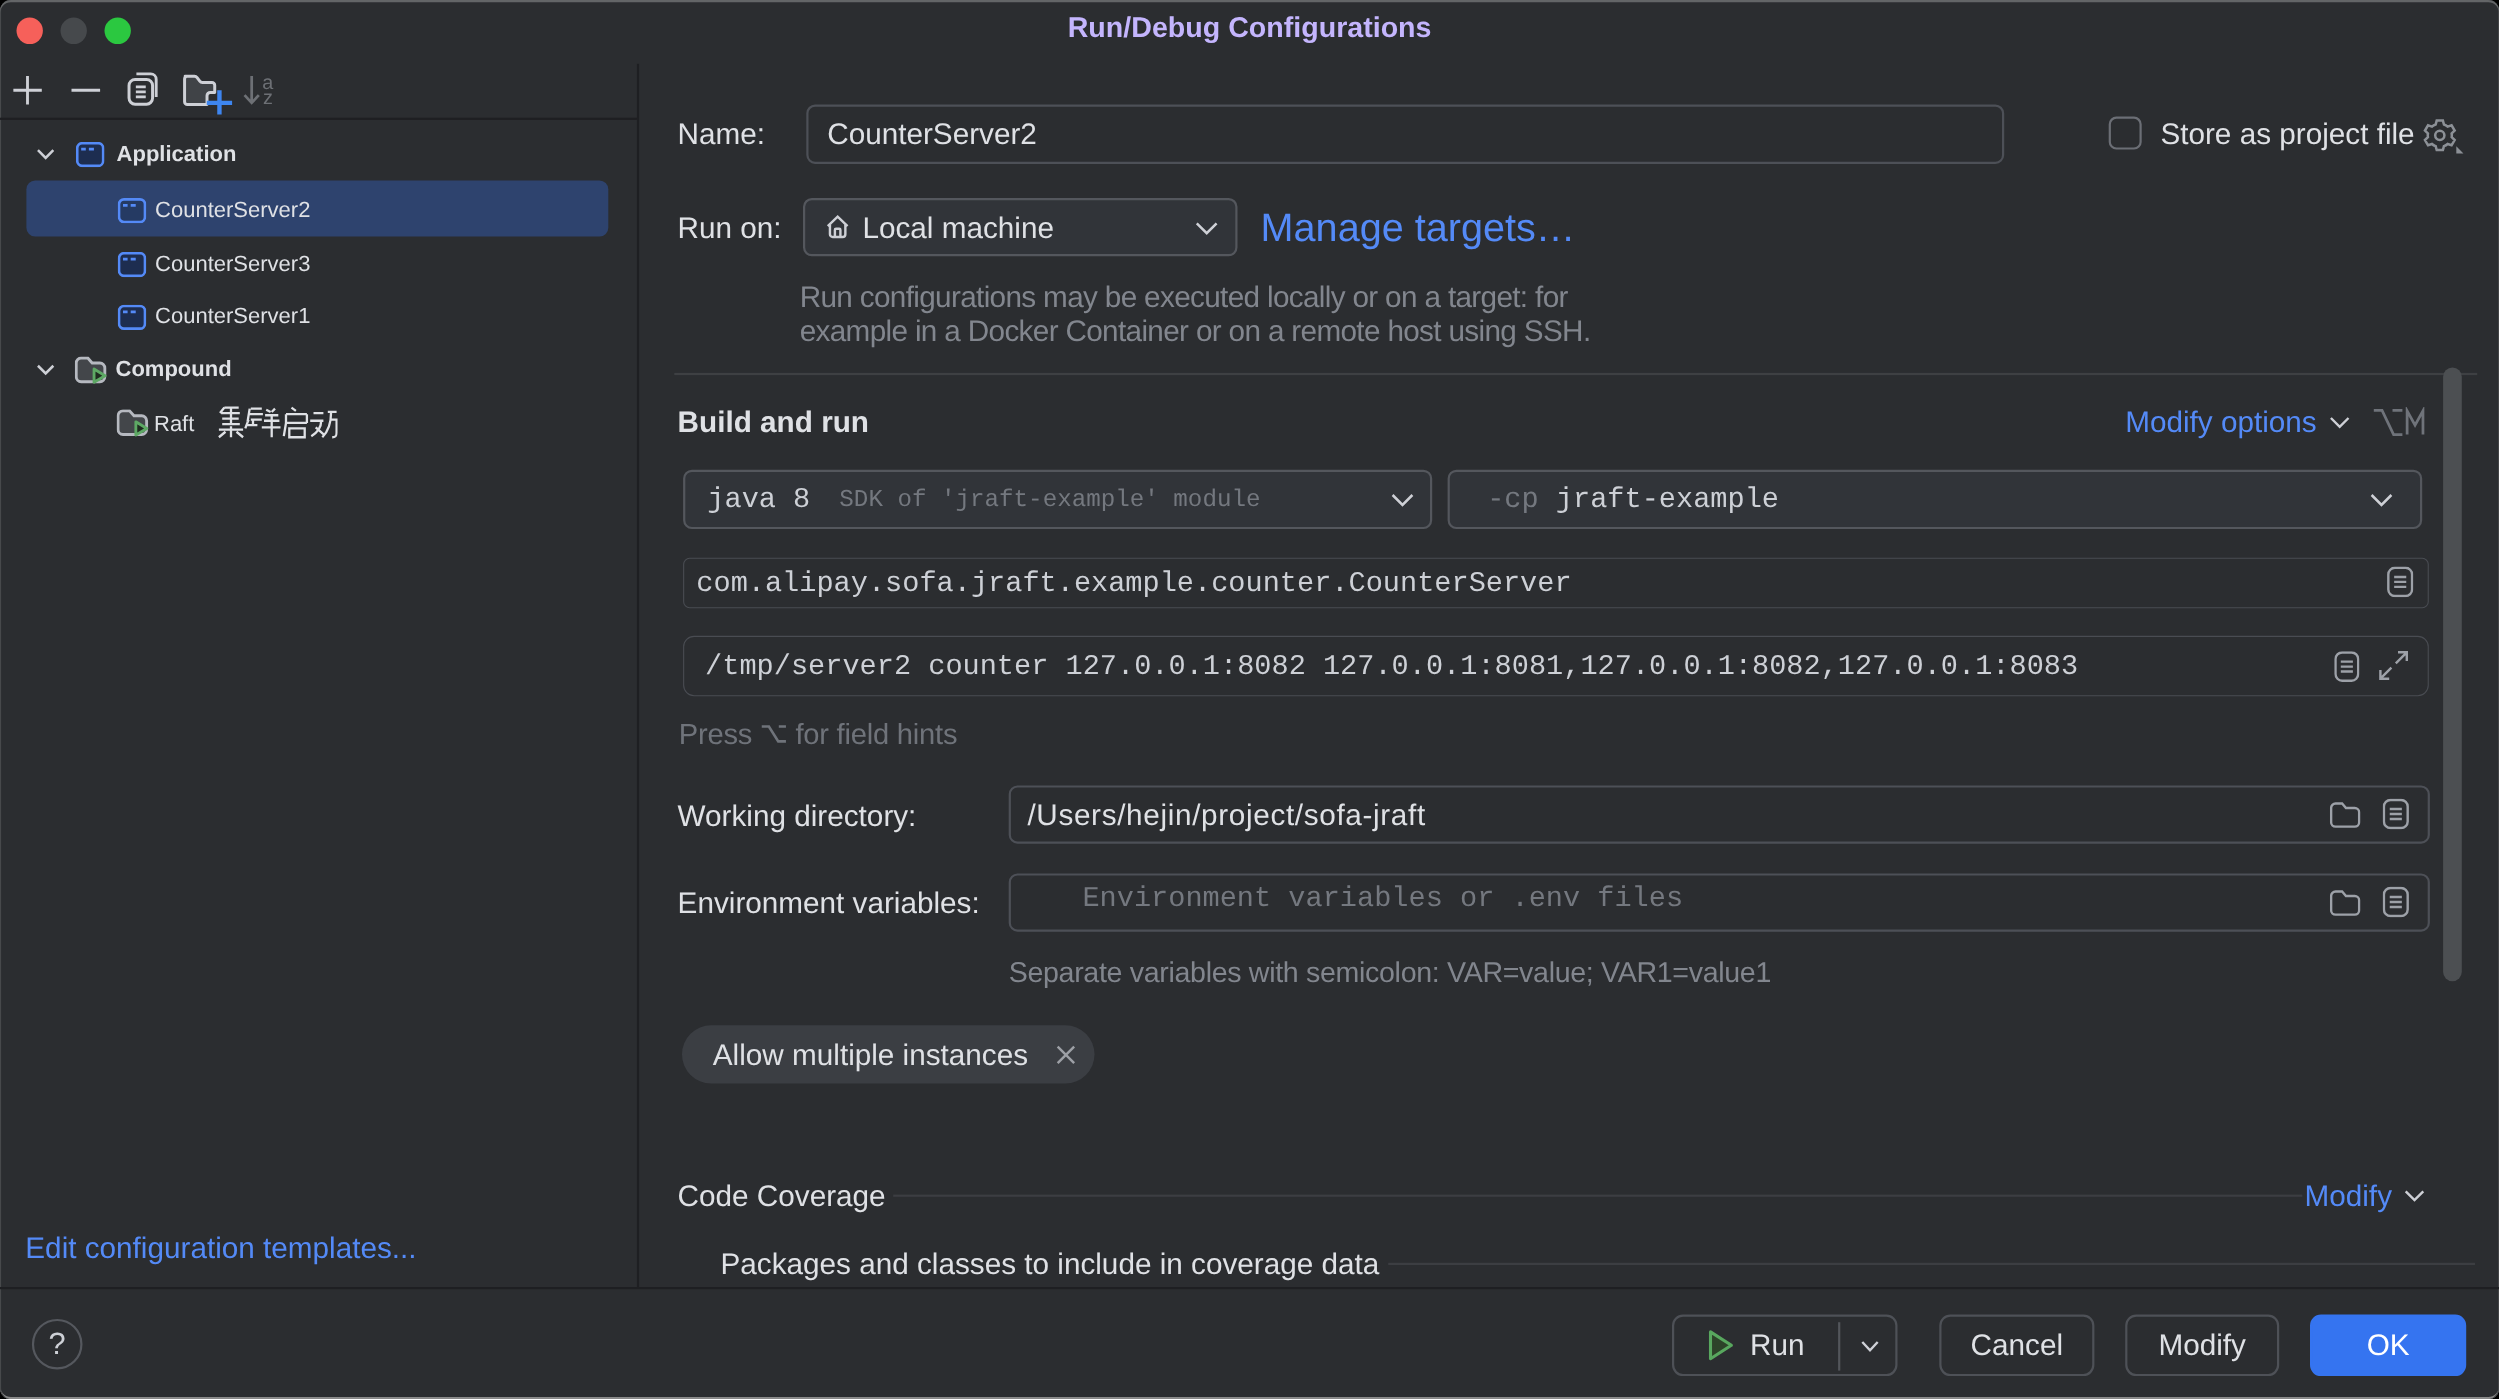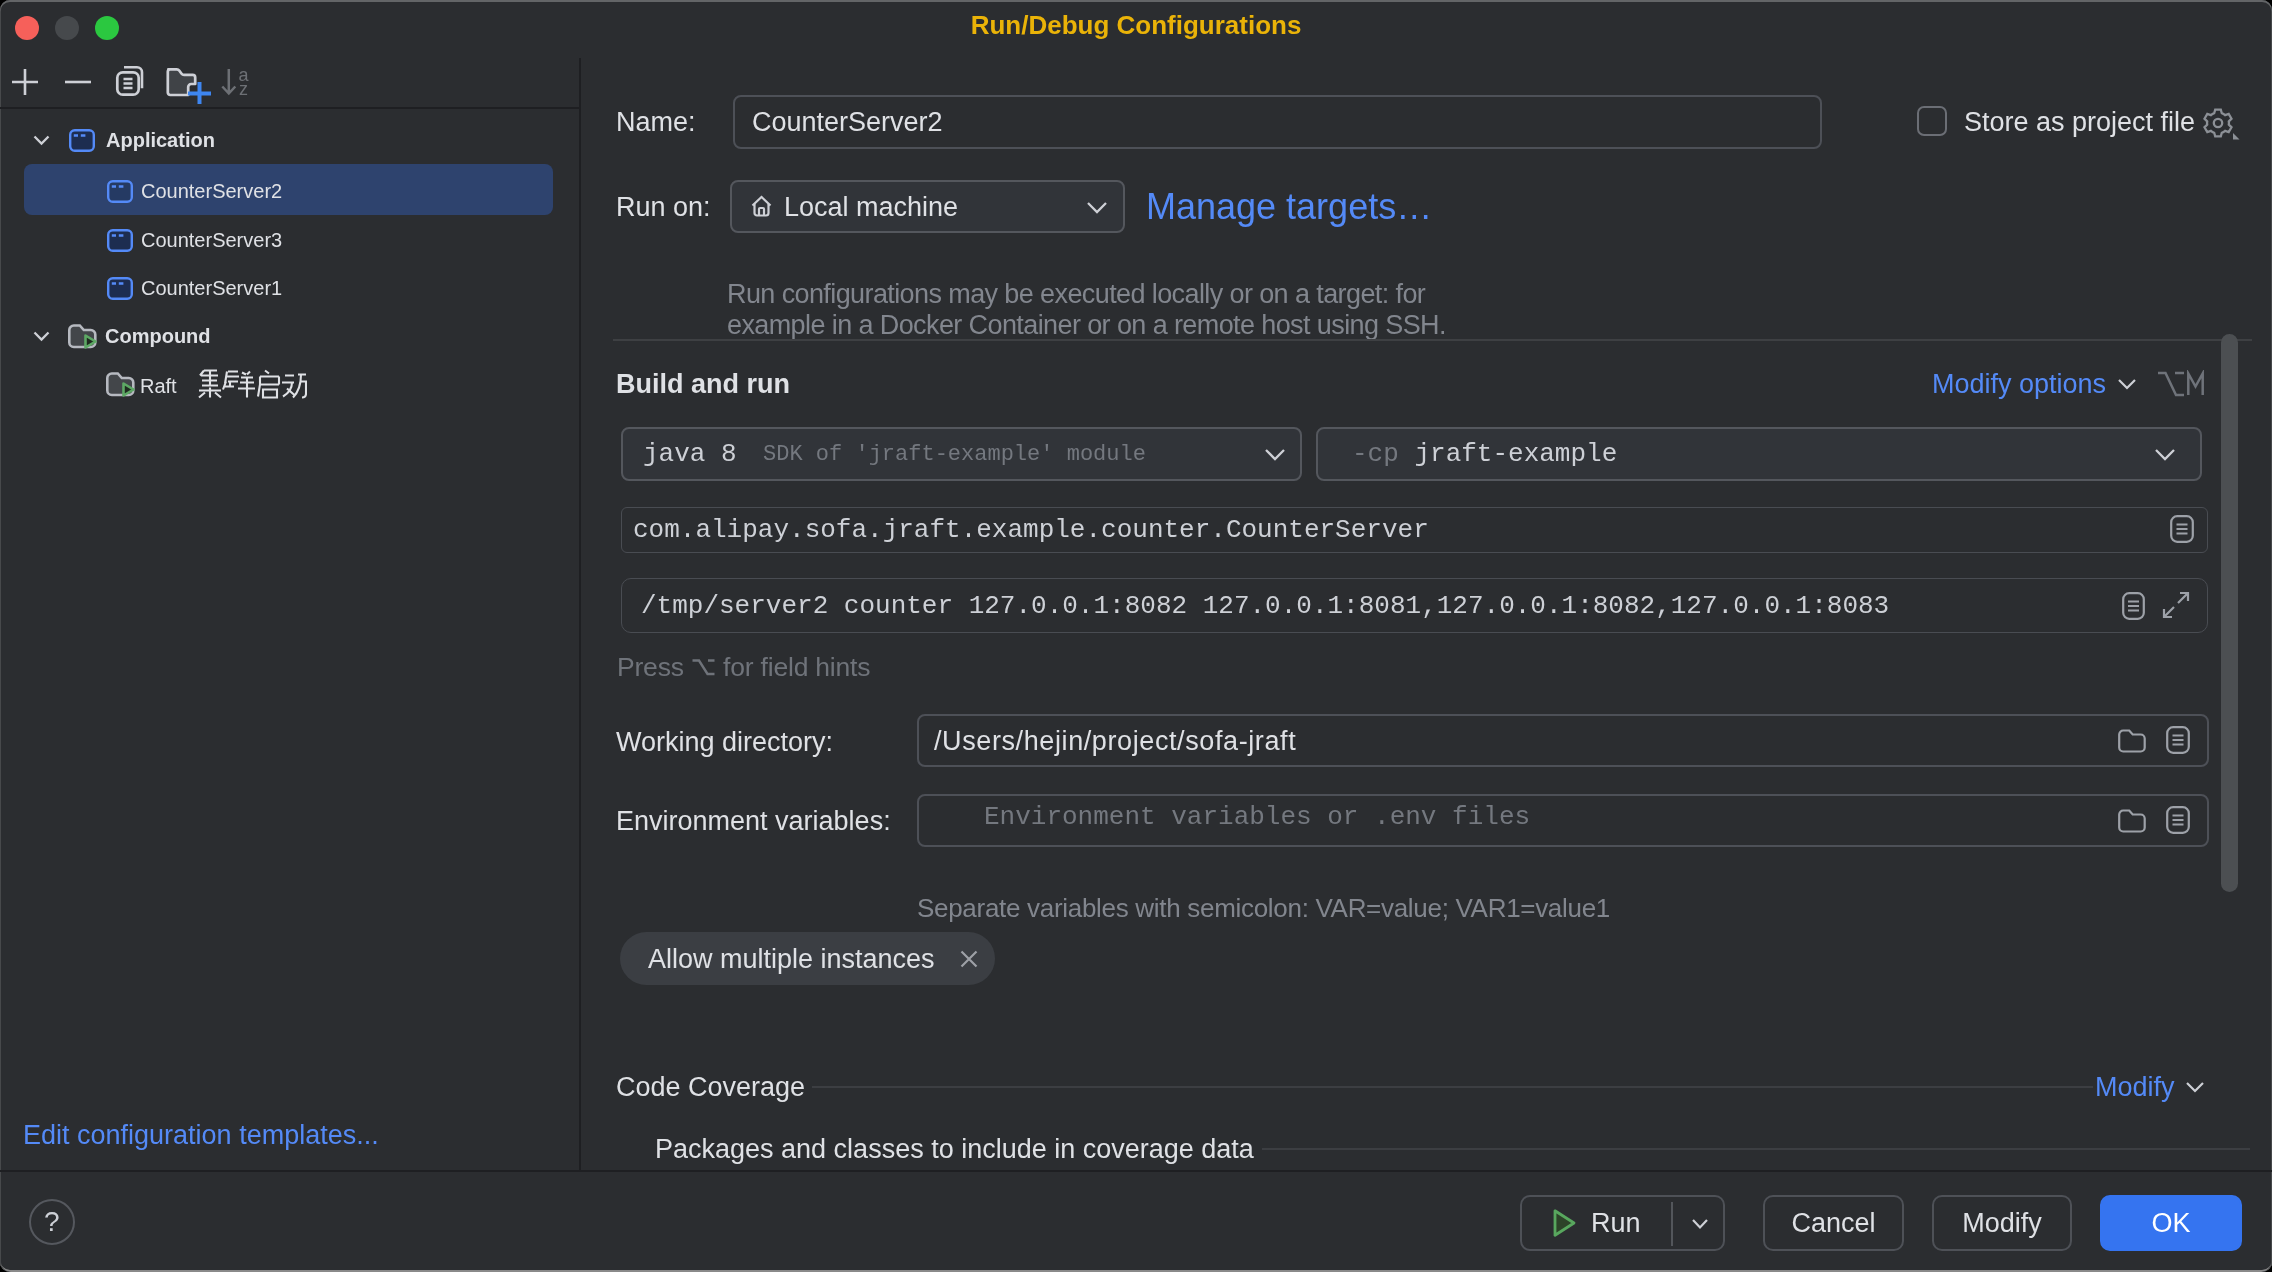--- a/index.html
+++ b/index.html
@@ -6,40 +6,40 @@
   html,body { width:2272px; height:1272px; background:#000; overflow:hidden; }
   body { font-family:"Liberation Sans", sans-serif; }
   .win {
     position:absolute; left:0; top:0; width:2272px; height:1272px;
     background:#2b2d30; border-radius:10px;
     box-shadow: inset 0 2px 0 #636567, inset 1px 0 0 #47494b, inset -1px 0 0 #47494b, inset 0 -2px 0 #8a8a8a;
   }
   .abs { position:absolute; }
   .t { color:#dfe1e5; font-size:27px; }
   .tree-t { color:#dfe1e5; font-size:20px; }
-  .gray { color:#82868e;margin-top:24px; }
+  .gray { color:#82868e; }
   .dgray { color:#6f737a; }
   .link { color:#548af7; }
   .mono { font-family:"Liberation Mono", monospace; font-size:26px; color:#cdd0d6; }
   .mono-g { font-family:"Liberation Mono", monospace; font-size:26px; color:#74787f; }
   .b { font-weight:bold; }
   .field { position:absolute; border:2px solid #4d5057; border-radius:8px; }
   .combo { position:absolute; border:2px solid #54575d; border-radius:8px; background:#313439; }
   .vc { display:flex; align-items:center; }
   .btn { position:absolute; border:2px solid #4e5157; border-radius:10px; height:56px; top:1195px;
          display:flex; align-items:center; justify-content:center; color:#dfe1e5; font-size:27px; }
 </style>
 </head>
 <body>
 <div class="win">
 
   <div class="abs" style="left:15px;top:16px;width:24px;height:24px;border-radius:50%;background:#f6605a;"></div>
   <div class="abs" style="left:55px;top:16px;width:24px;height:24px;border-radius:50%;background:#46494c;"></div>
   <div class="abs" style="left:95px;top:16px;width:24px;height:24px;border-radius:50%;background:#2bc840;"></div>
-  <div class="abs b" style="left:0;top:3px;height:44px;width:2272px;text-align:center;display:flex;align-items:center;justify-content:center;color:#eab308;font-size:26px;">Run/Debug Configurations</div>
+  <div class="abs b" style="left:0;top:3px;height:44px;width:2272px;text-align:center;display:flex;align-items:center;justify-content:center;color:#c4b5fd;font-size:26px;">Run/Debug Configurations</div>
 
   <div class="abs" style="left:12px;top:64px;">
     <svg width="250" height="40" viewBox="0 0 250 40" fill="none">
 
       <path d="M13 5 V31 M0 18 H26" stroke="#ced0d6" stroke-width="2.6"></path>
 
       <path d="M53 18 H79" stroke="#ced0d6" stroke-width="2.6"></path>
 
       <path d="M112 3.2 h13 a5 5 0 0 1 5 5 v16" stroke="#ced0d6" stroke-width="2.6"></path>
       <rect x="105.3" y="8.3" width="21.4" height="22.4" rx="5.5" stroke="#ced0d6" stroke-width="2.7" fill="#2b2d30"></rect>

